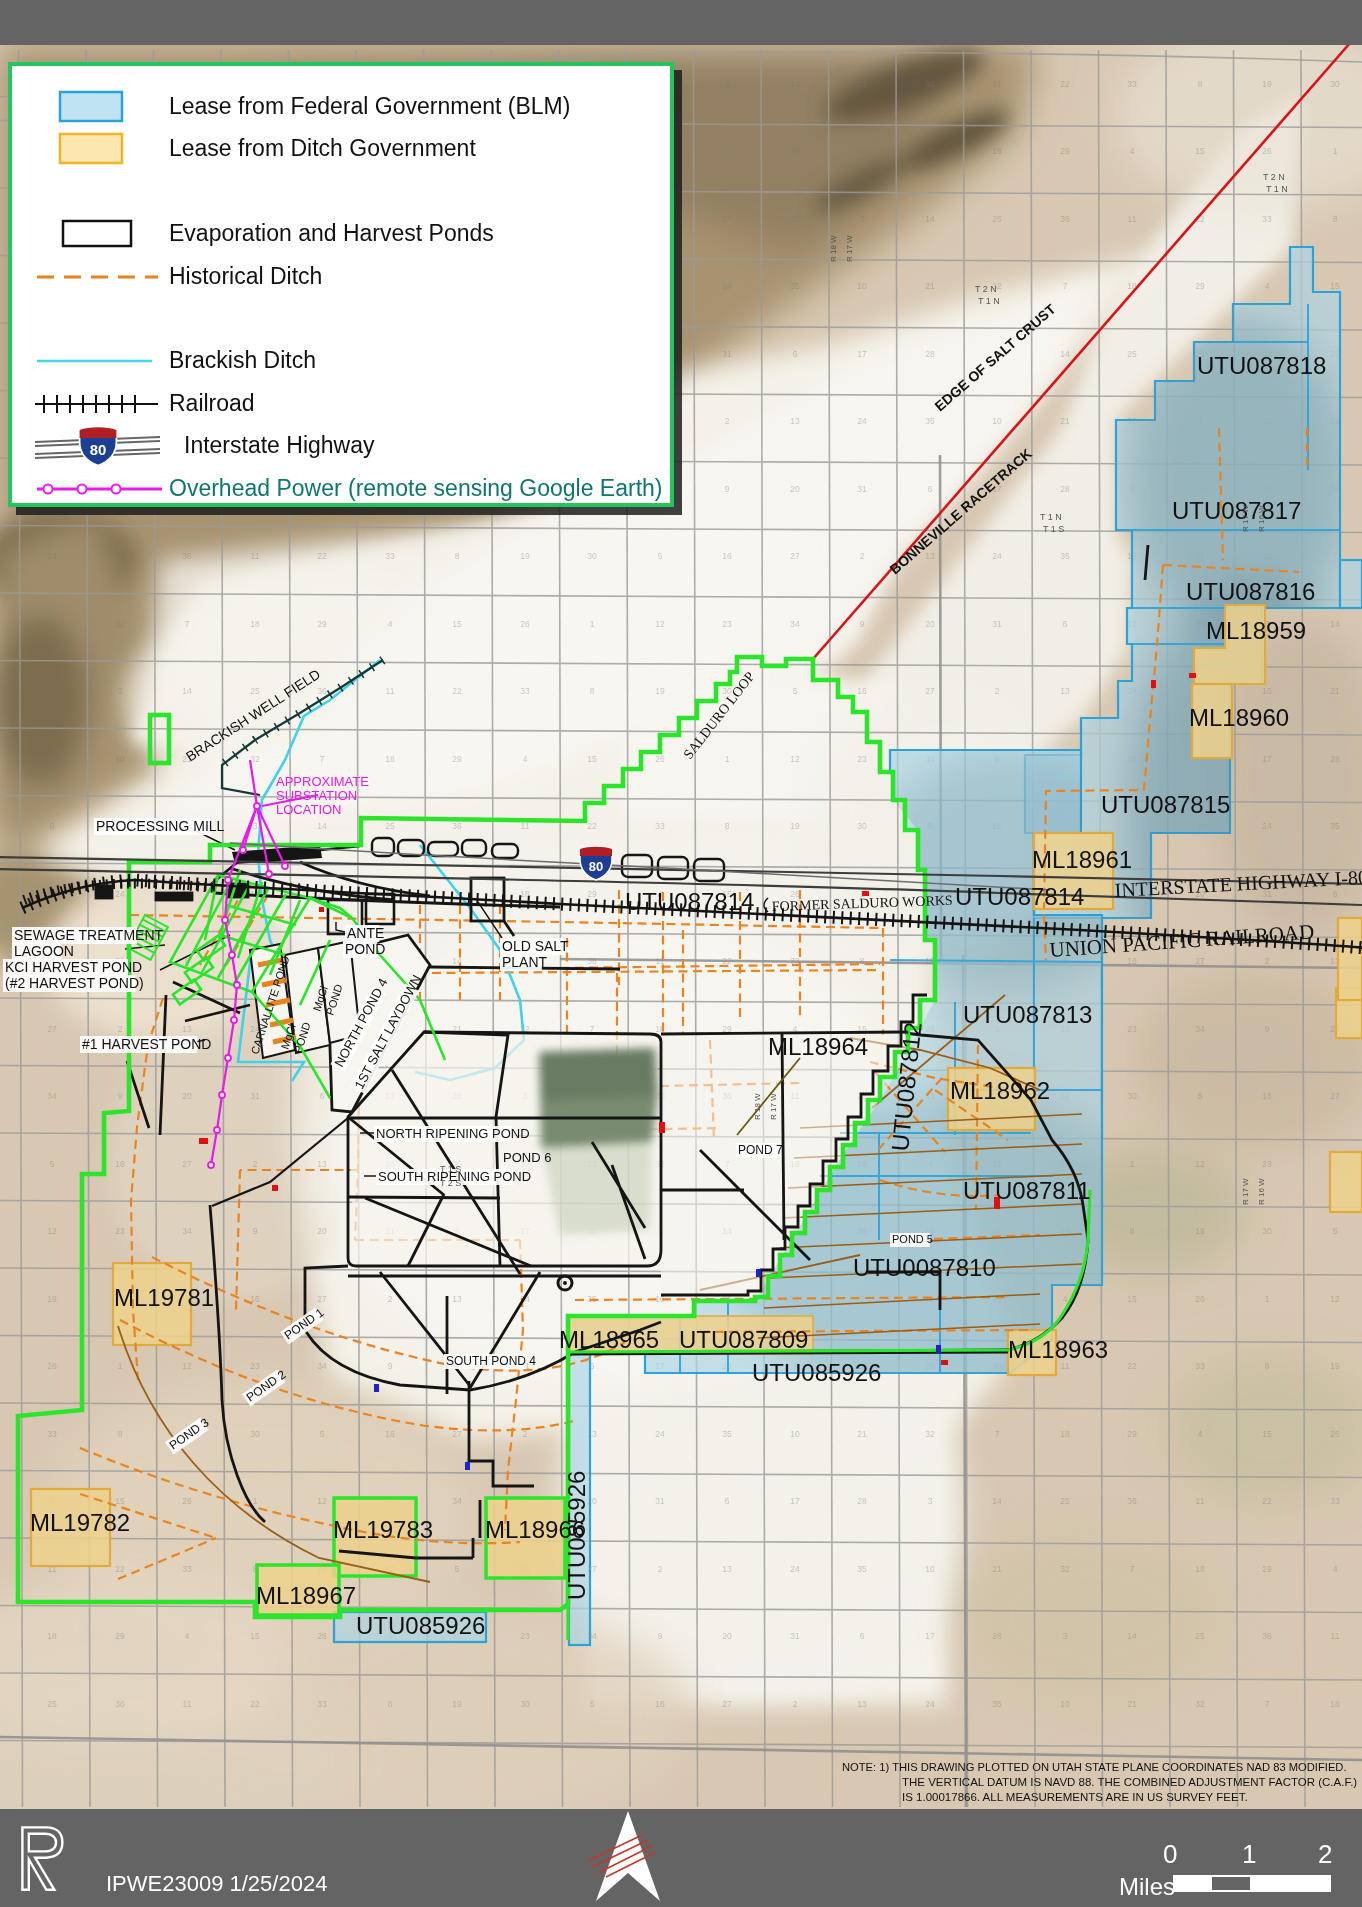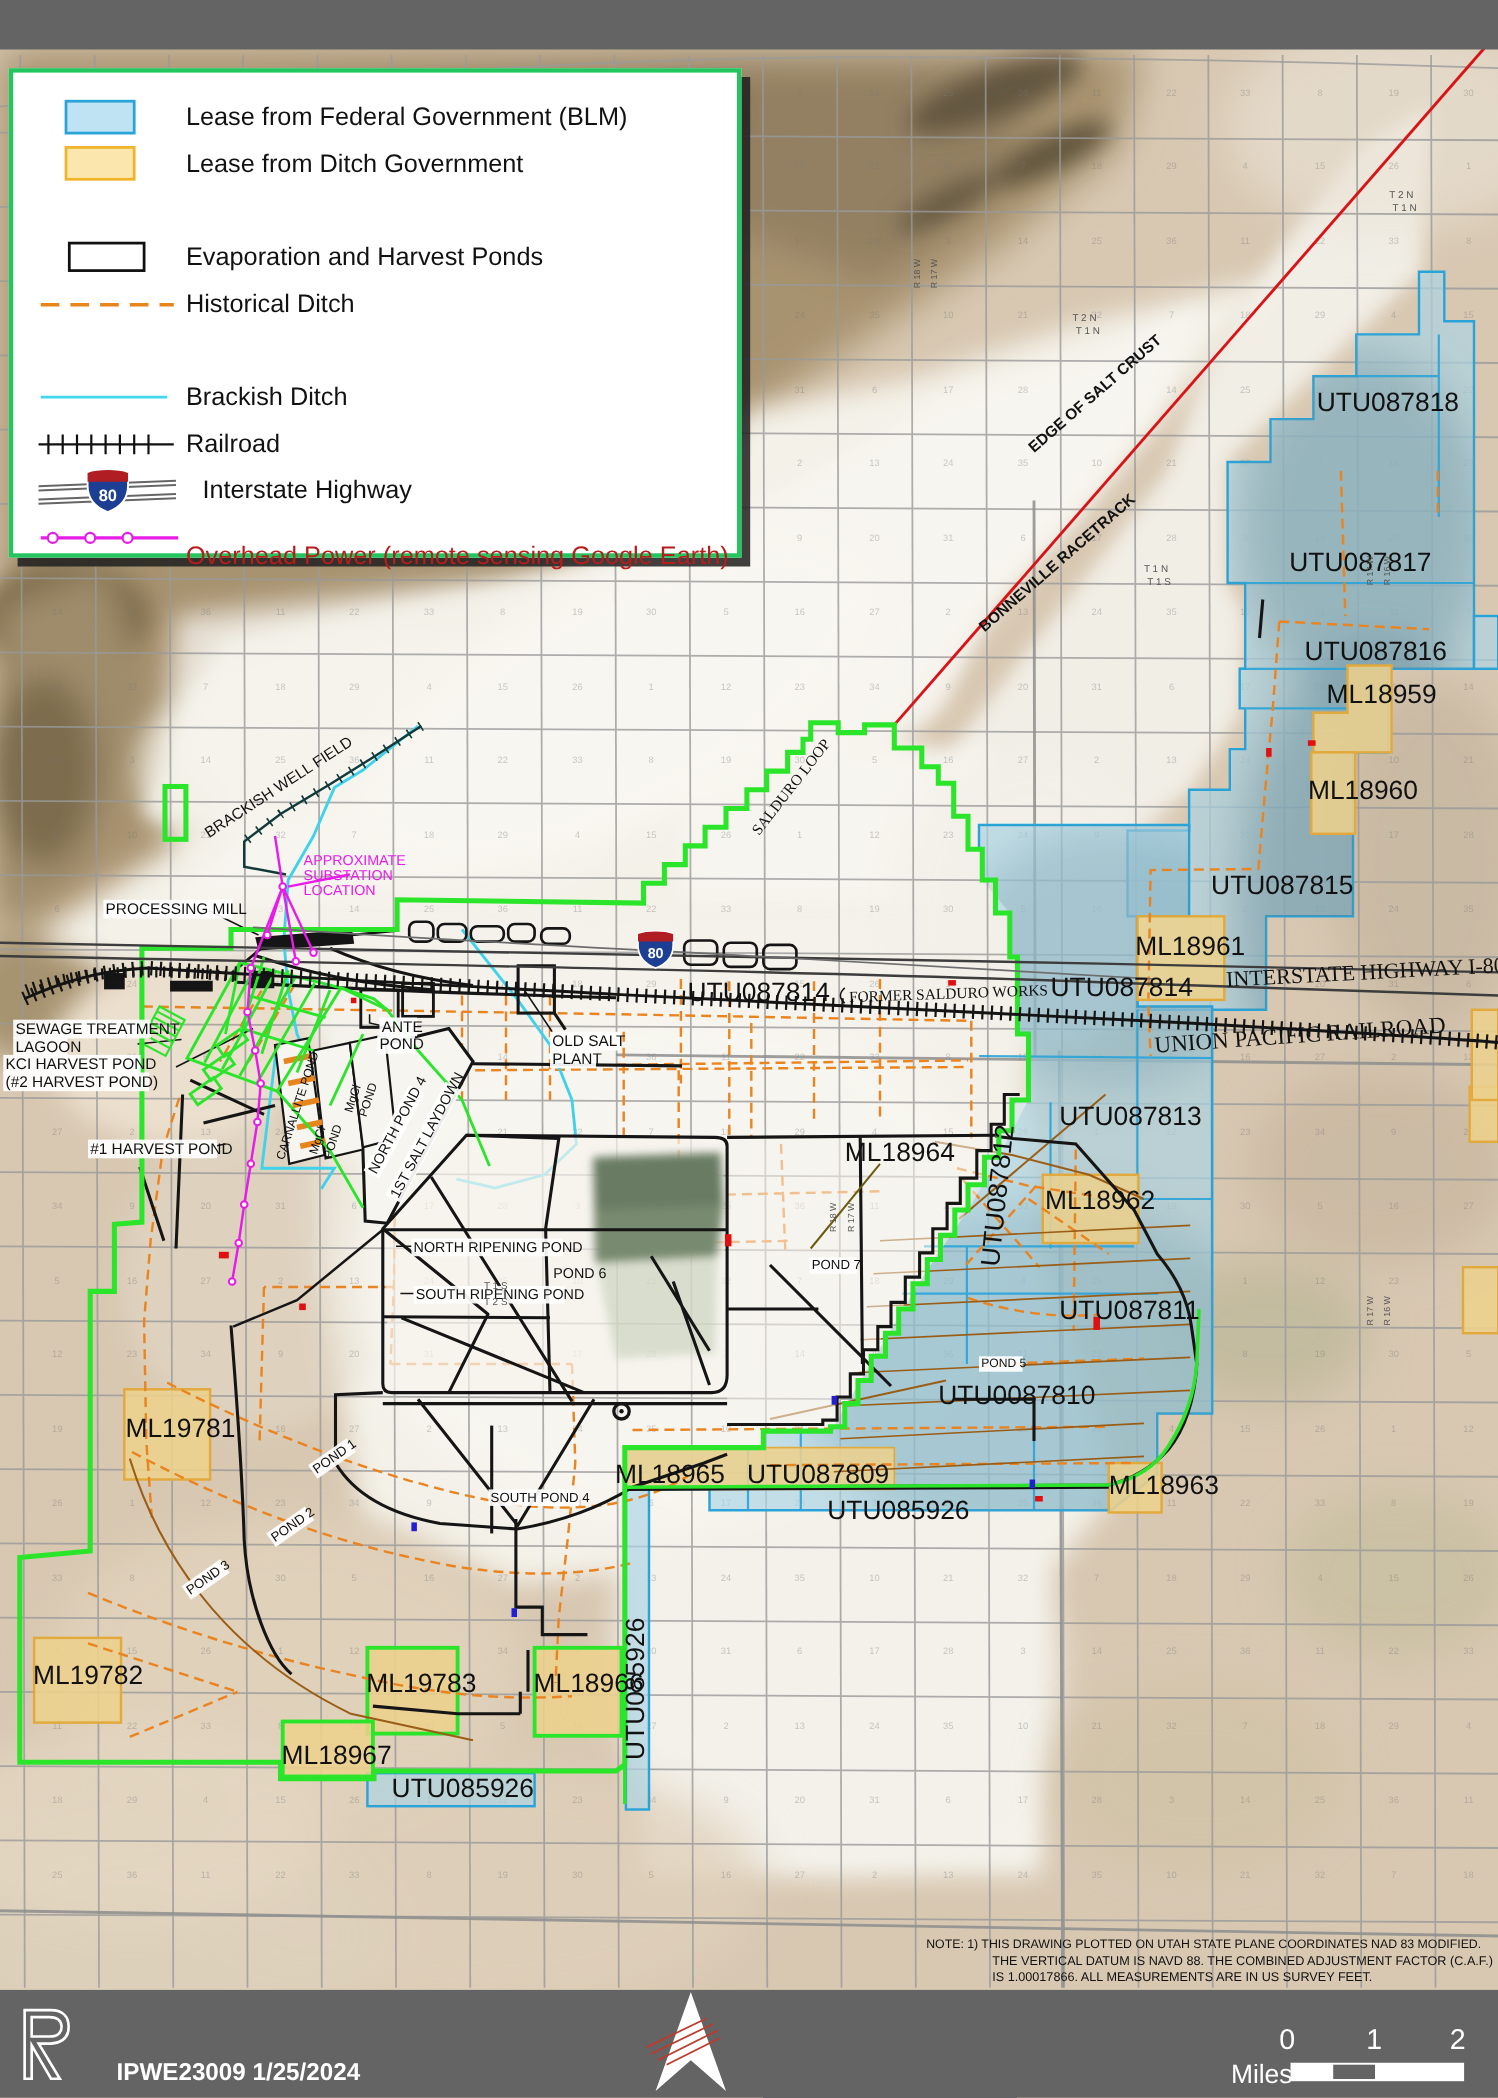--- a/index.html
+++ b/index.html
@@ -1105,34 +1105,34 @@
           </svg></div>
         <div style="position:absolute;left:172px;top:7px;font-size:23px;color:#111">Interstate Highway</div>
       </div>
       <div style="position:absolute;left:0;top:402px;width:100%;height:42px">
         <div style="position:absolute;left:18px;top:0;width:140px;height:42px"><svg width="140" height="42">
             <line x1="7" y1="21" x2="132" y2="21" stroke="#e81ce8" stroke-width="3"></line>
             <circle cx="18" cy="21" r="4.5" fill="#fff" stroke="#e81ce8" stroke-width="2"></circle>
             <circle cx="52" cy="21" r="4.5" fill="#fff" stroke="#e81ce8" stroke-width="2"></circle>
             <circle cx="86" cy="21" r="4.5" fill="#fff" stroke="#e81ce8" stroke-width="2"></circle>
           </svg></div>
-        <div style="position:absolute;left:157px;top:24px;font-size:23px;color:#b91c1c">Overhead Power (remote sensing Google Earth)</div>
+        <div style="position:absolute;left:157px;top:7px;font-size:23px;color:#0f766e">Overhead Power (remote sensing Google Earth)</div>
       </div>
 </div>
 
 <div style="position:absolute;left:0;top:1809px;width:1362px;height:98px;background:#646464">
 
   <svg style="position:absolute;left:16px;top:5px" width="56" height="86" viewBox="0 0 70 90">
     <g fill="none" stroke="#fff" stroke-width="3">
       <path d="M8,86 L8,8 L38,8 C52,8 58,16 58,27 C58,38 52,45 38,46 L24,46 L48,86 L38,86 L16,48 L16,86 Z"></path>
       <path d="M16,16 L36,16 C46,16 50,21 50,27 C50,33 46,38 36,38 L16,38 Z"></path>
     </g>
   </svg>
 
-  <div style="position:absolute;left:106px;top:62px;color:#fff;font-size:22px;font-weight:bold">IPWE23009 1/25/2024</div>
+  <div style="position:absolute;left:106px;top:62px;color:#fff;font-size:22px;font-weight:normal">IPWE23009 1/25/2024</div>
 
   <svg style="position:absolute;left:580px;top:0" width="100" height="95" viewBox="0 0 100 95">
     <polygon points="48,2 80,92 48,64 16,92" fill="#fff"></polygon>
     <g stroke="#c0392b" stroke-width="1.6">
       <line x1="8" y1="52" x2="62" y2="26"></line>
           <line x1="12" y1="58" x2="68" y2="31"></line>
       <line x1="18" y1="64" x2="72" y2="37"></line>
           <line x1="26" y1="68" x2="74" y2="44"></line>
     </g>
   </svg>

